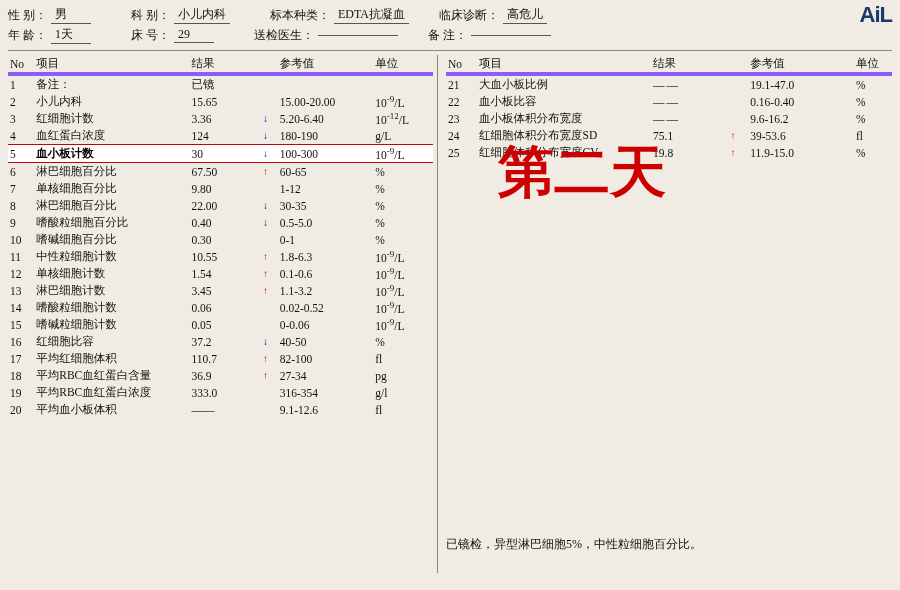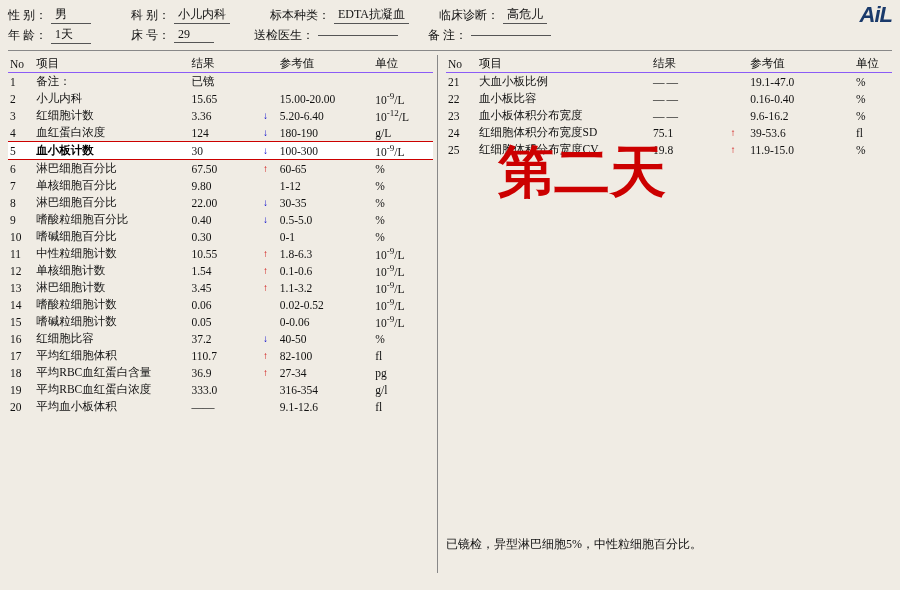--- a/index.html
+++ b/index.html
@@ -67,21 +67,21 @@
     }
 
     
     table {
       width: 100%;
       border-collapse: collapse;
       font-size: 11.5px;
     }
     table th {
       font-weight: normal;
-      border-bottom: 1px solid #8b5cf6;
+      border-bottom: 4px solid #8b5cf6;
       padding: 1px 2px;
       white-space: nowrap;
       text-align: left;
     }
     table td {
       padding: 1px 2px;
       white-space: nowrap;
       vertical-align: middle;
     }
     .col-no { width: 22px; }
@@ -127,21 +127,20 @@
       font-size: 12px;
       color: #111;
     }
 
     
     .logo-area {
       position: absolute;
       top: 2px;
       right: 8px;
       font-size: 22px;
-      font-style: italic;
       font-weight: bold;
       font-family: Arial, sans-serif;
       color: #1a3a6b;
       letter-spacing: -1px;
     }
   </style>
 </head>
 <body>
 
 <div class="outer">

